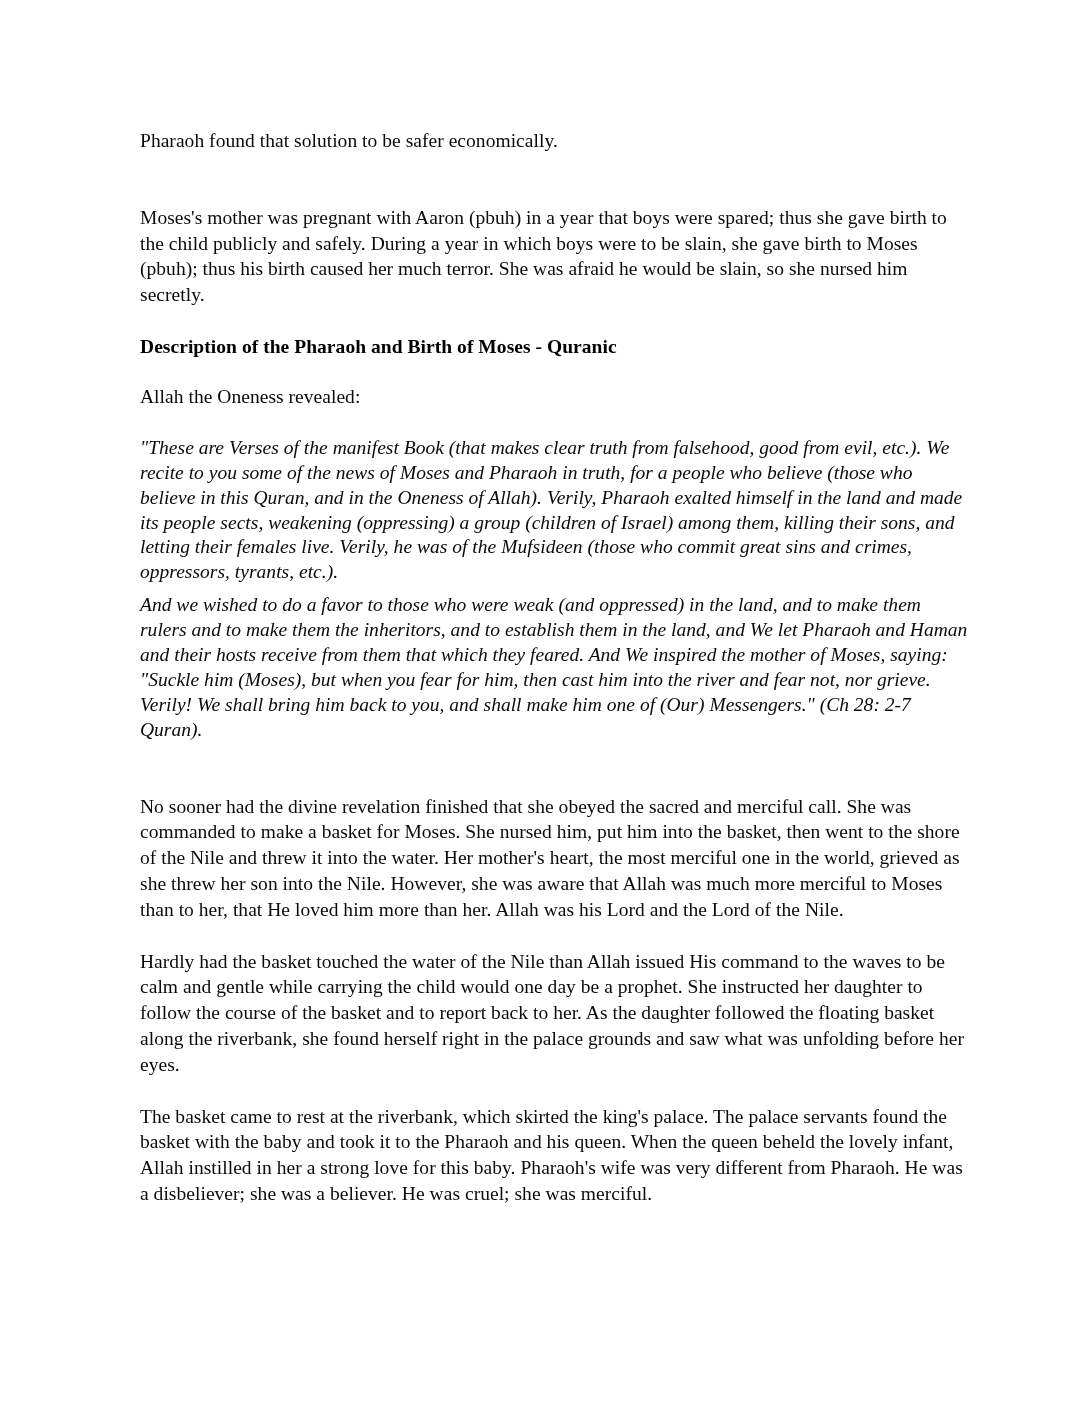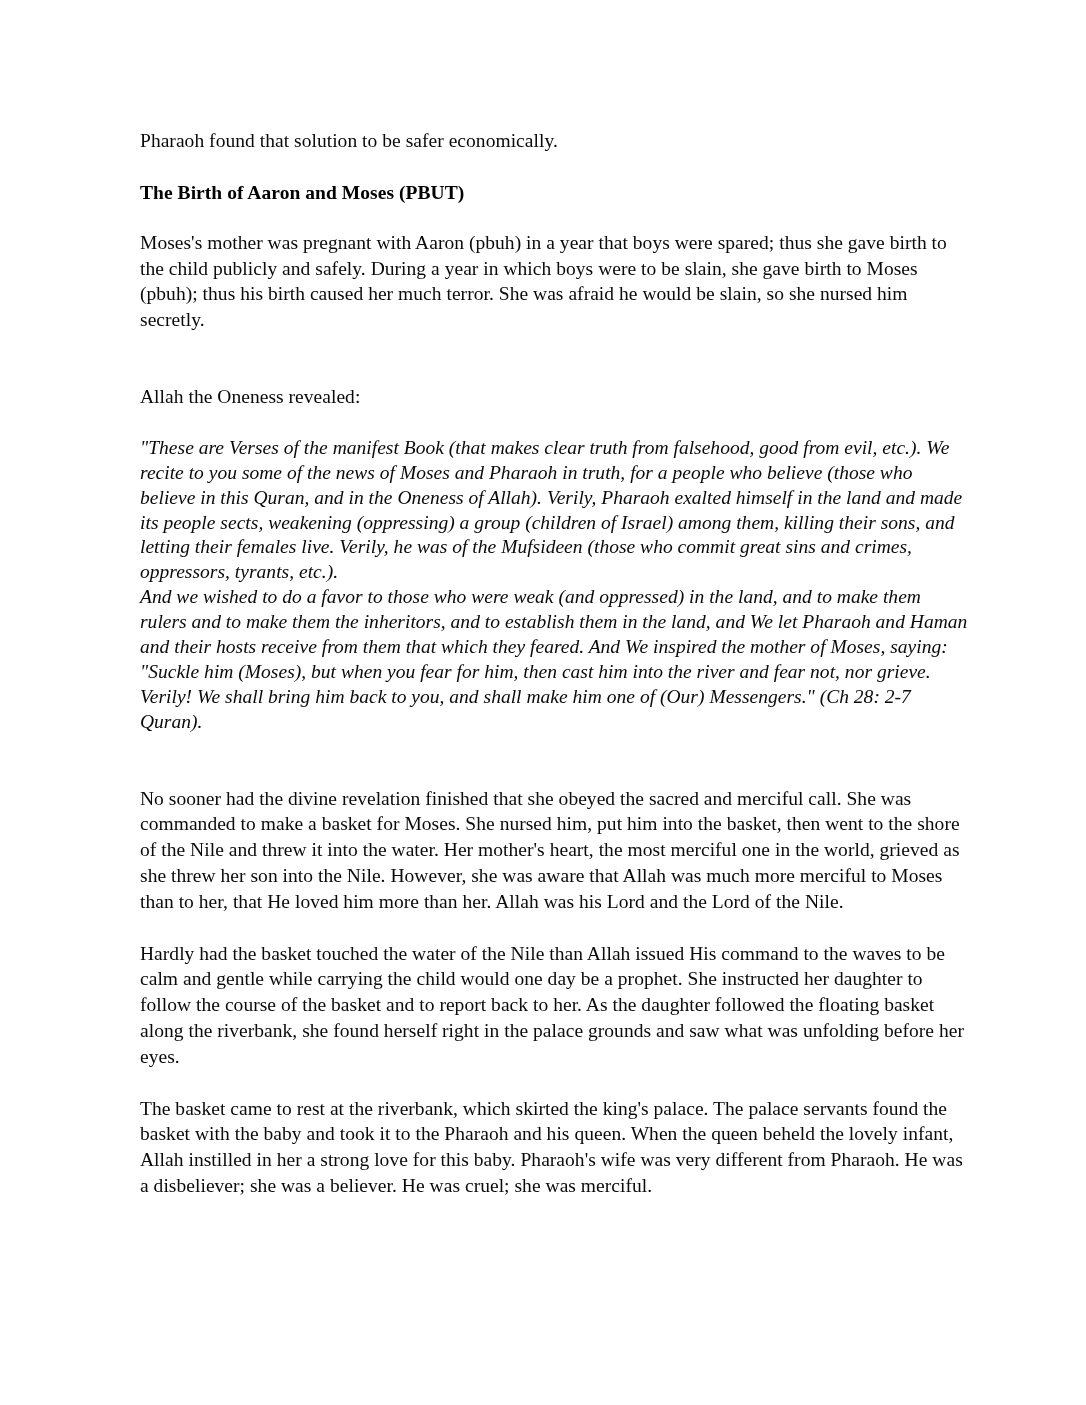--- a/index.html
+++ b/index.html
@@ -56,37 +56,37 @@
     margin: 0;
     color: #0a0a0a;
     letter-spacing: 0.02px;
   }
 
   
   .gap-after-para   { height: 26px; }
   .gap-after-head   { height: 25px; }
   .gap-after-quote  { height: 26px; }
 
-  .block + .block { margin-top: 0; }
+  .block + .block { margin-top: 8px; }
 </style>
 </head>
 <body>
 
 <div class="page">
   <div class="content">
 
     <p class="para block">Pharaoh found that solution to be safer economically.</p>
     <div class="gap-after-para"></div>
 
-    <h2 class="heading block">The Birth of Aaron and Moses (PBUT)</h2>
     <div class="gap-after-head"></div>
 
     <p class="para block">Moses's mother was pregnant with Aaron (pbuh) in a year that boys were spared; thus she gave birth to the child publicly and safely. During a year in which boys were to be slain, she gave birth to Moses (pbuh); thus his birth caused her much terror. She was afraid he would be slain, so she nursed him secretly.</p>
     <div class="gap-after-para"></div>
 
+    <h2 class="heading block">Description of the Pharaoh and Birth of Moses - Quranic</h2>
     <div class="gap-after-head"></div>
 
     <p class="para block">Allah the Oneness revealed:</p>
     <div class="gap-after-para"></div>
 
     <p class="quote block">"These are Verses of the manifest Book (that makes clear truth from falsehood, good from evil, etc.). We recite to you some of the news of Moses and Pharaoh in truth, for a people who believe (those who believe in this Quran, and in the Oneness of Allah). Verily, Pharaoh exalted himself in the land and made its people sects, weakening (oppressing) a group (children of Israel) among them, killing their sons, and letting their females live. Verily, he was of the Mufsideen (those who commit great sins and crimes, oppressors, tyrants, etc.).</p>
 
     <p class="quote block">And we wished to do a favor to those who were weak (and oppressed) in the land, and to make them rulers and to make them the inheritors, and to establish them in the land, and We let Pharaoh and Haman and their hosts receive from them that which they feared. And We inspired the mother of Moses, saying: "Suckle him (Moses), but when you fear for him, then cast him into the river and fear not, nor grieve. Verily! We shall bring him back to you, and shall make him one of (Our) Messengers." (Ch 28: 2-7 Quran).</p>
     <div class="gap-after-quote"></div>
 

